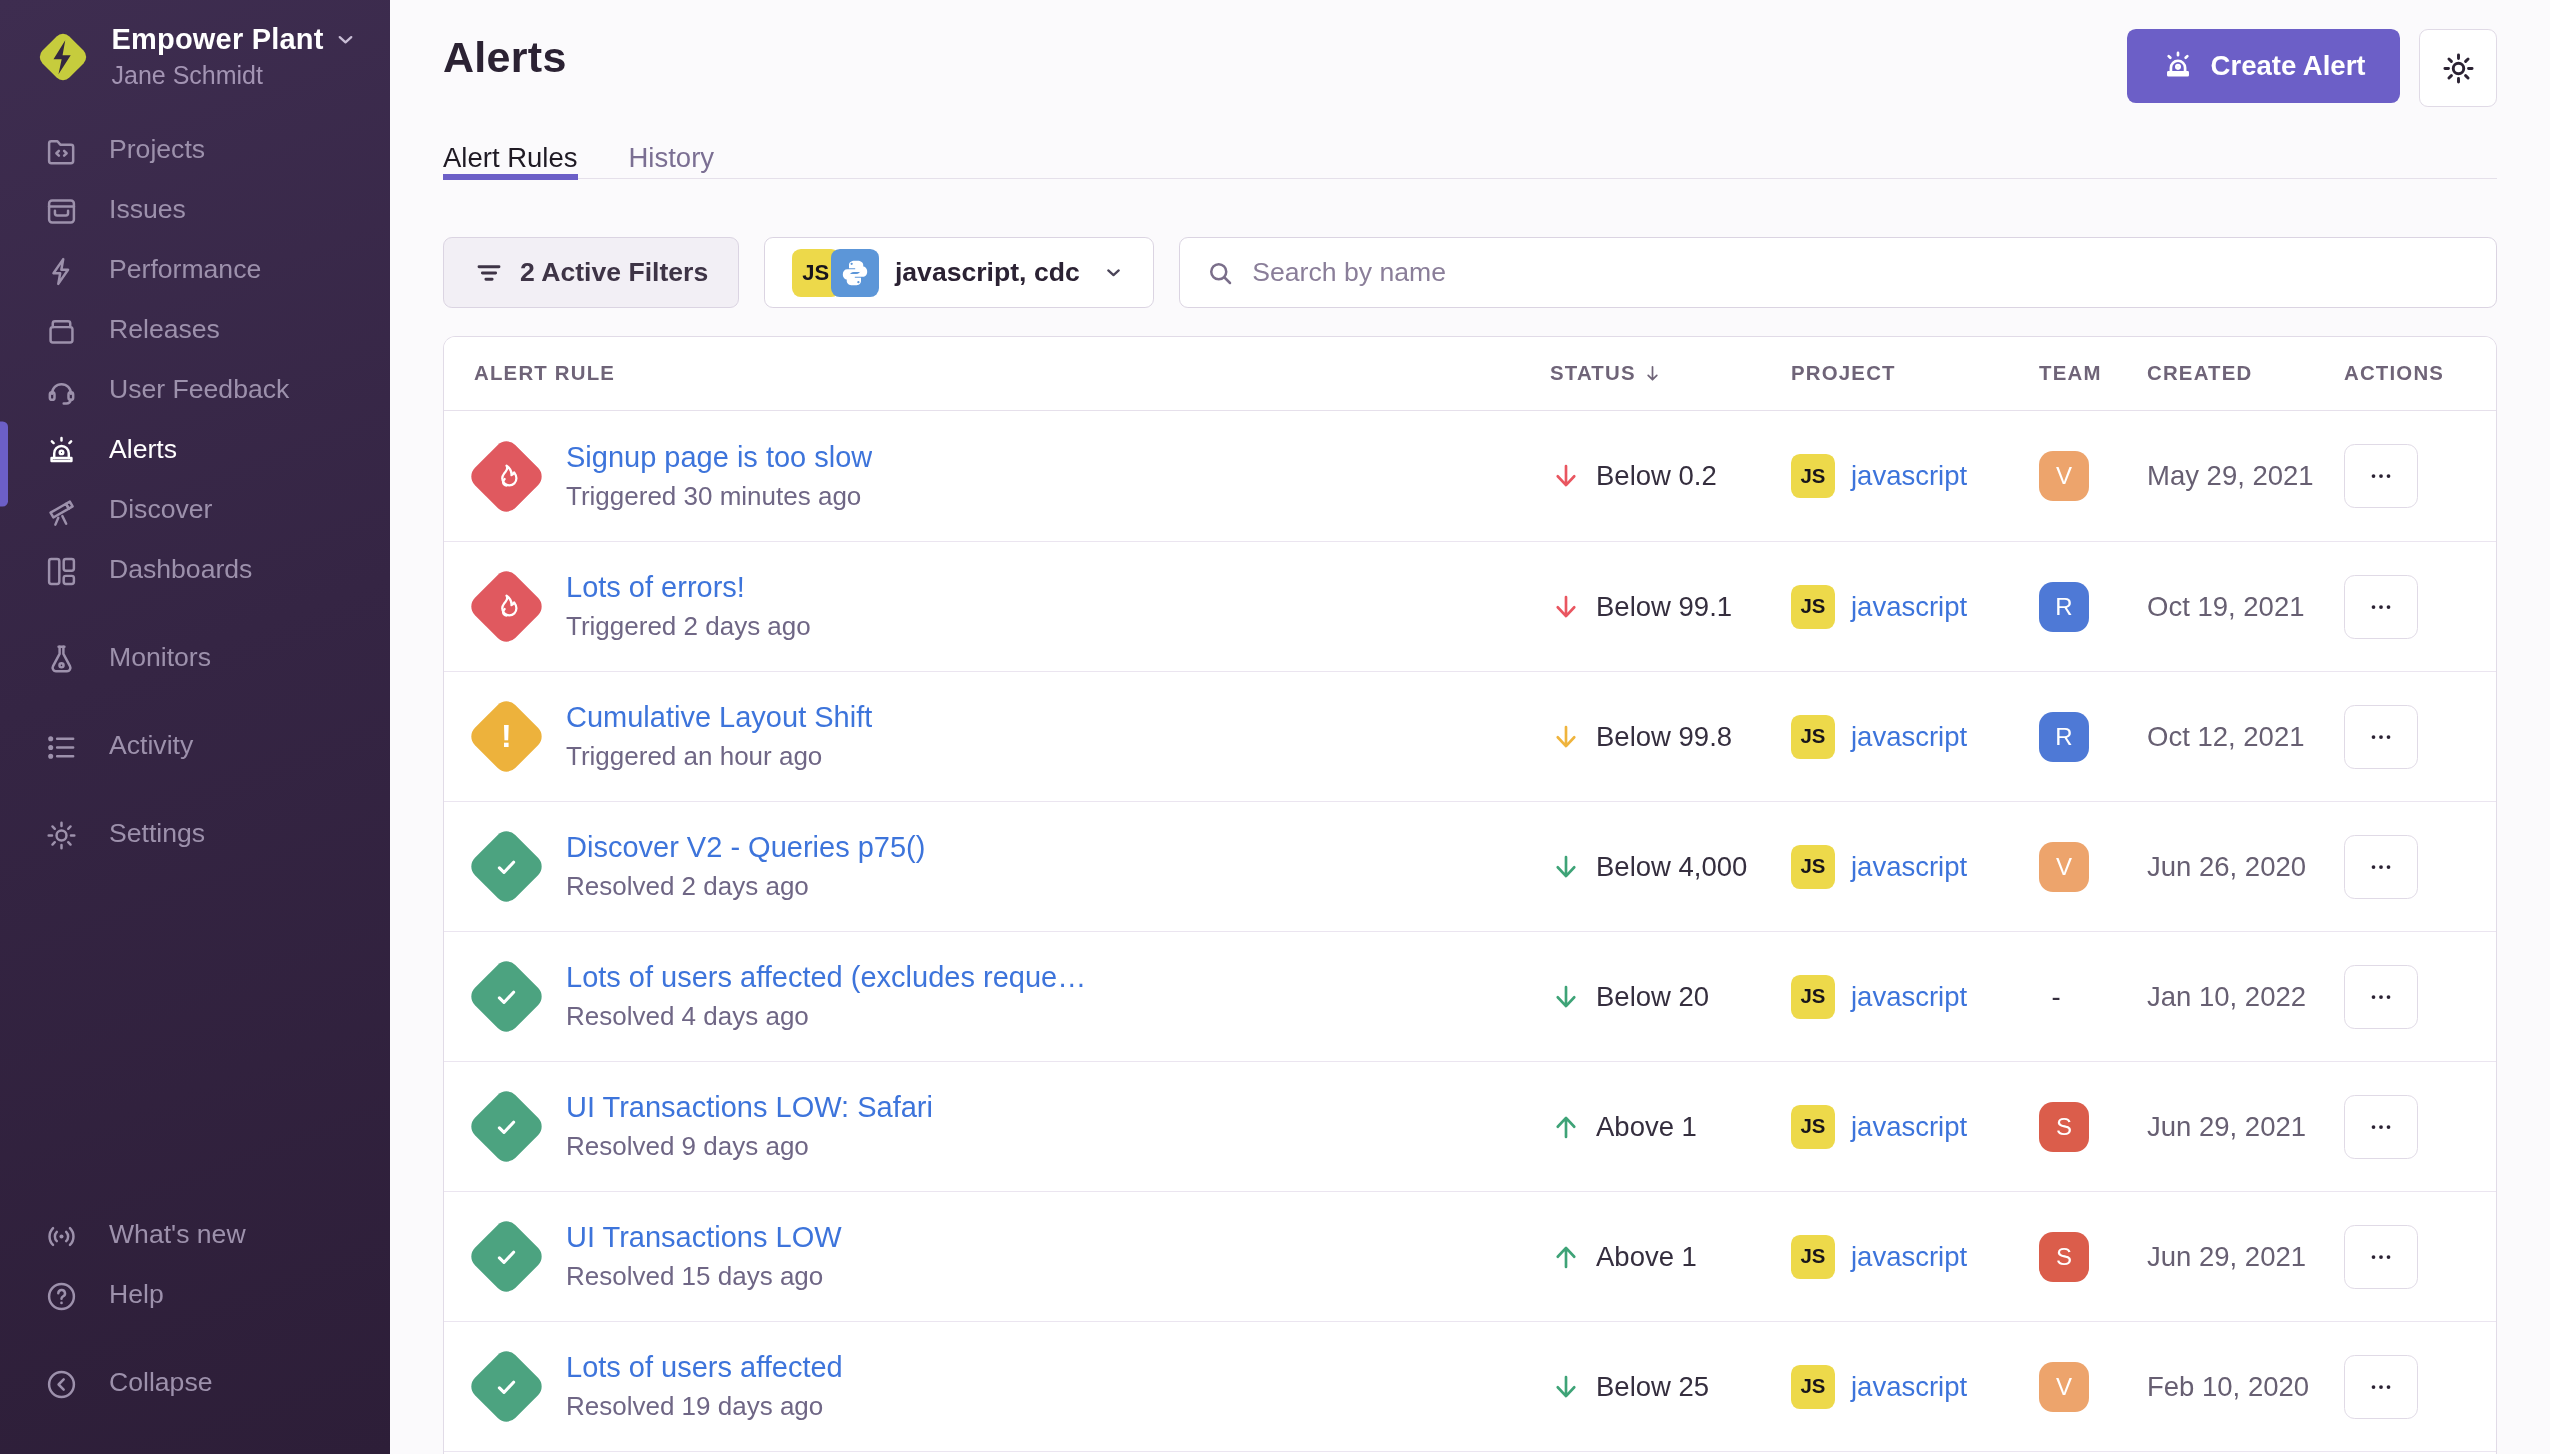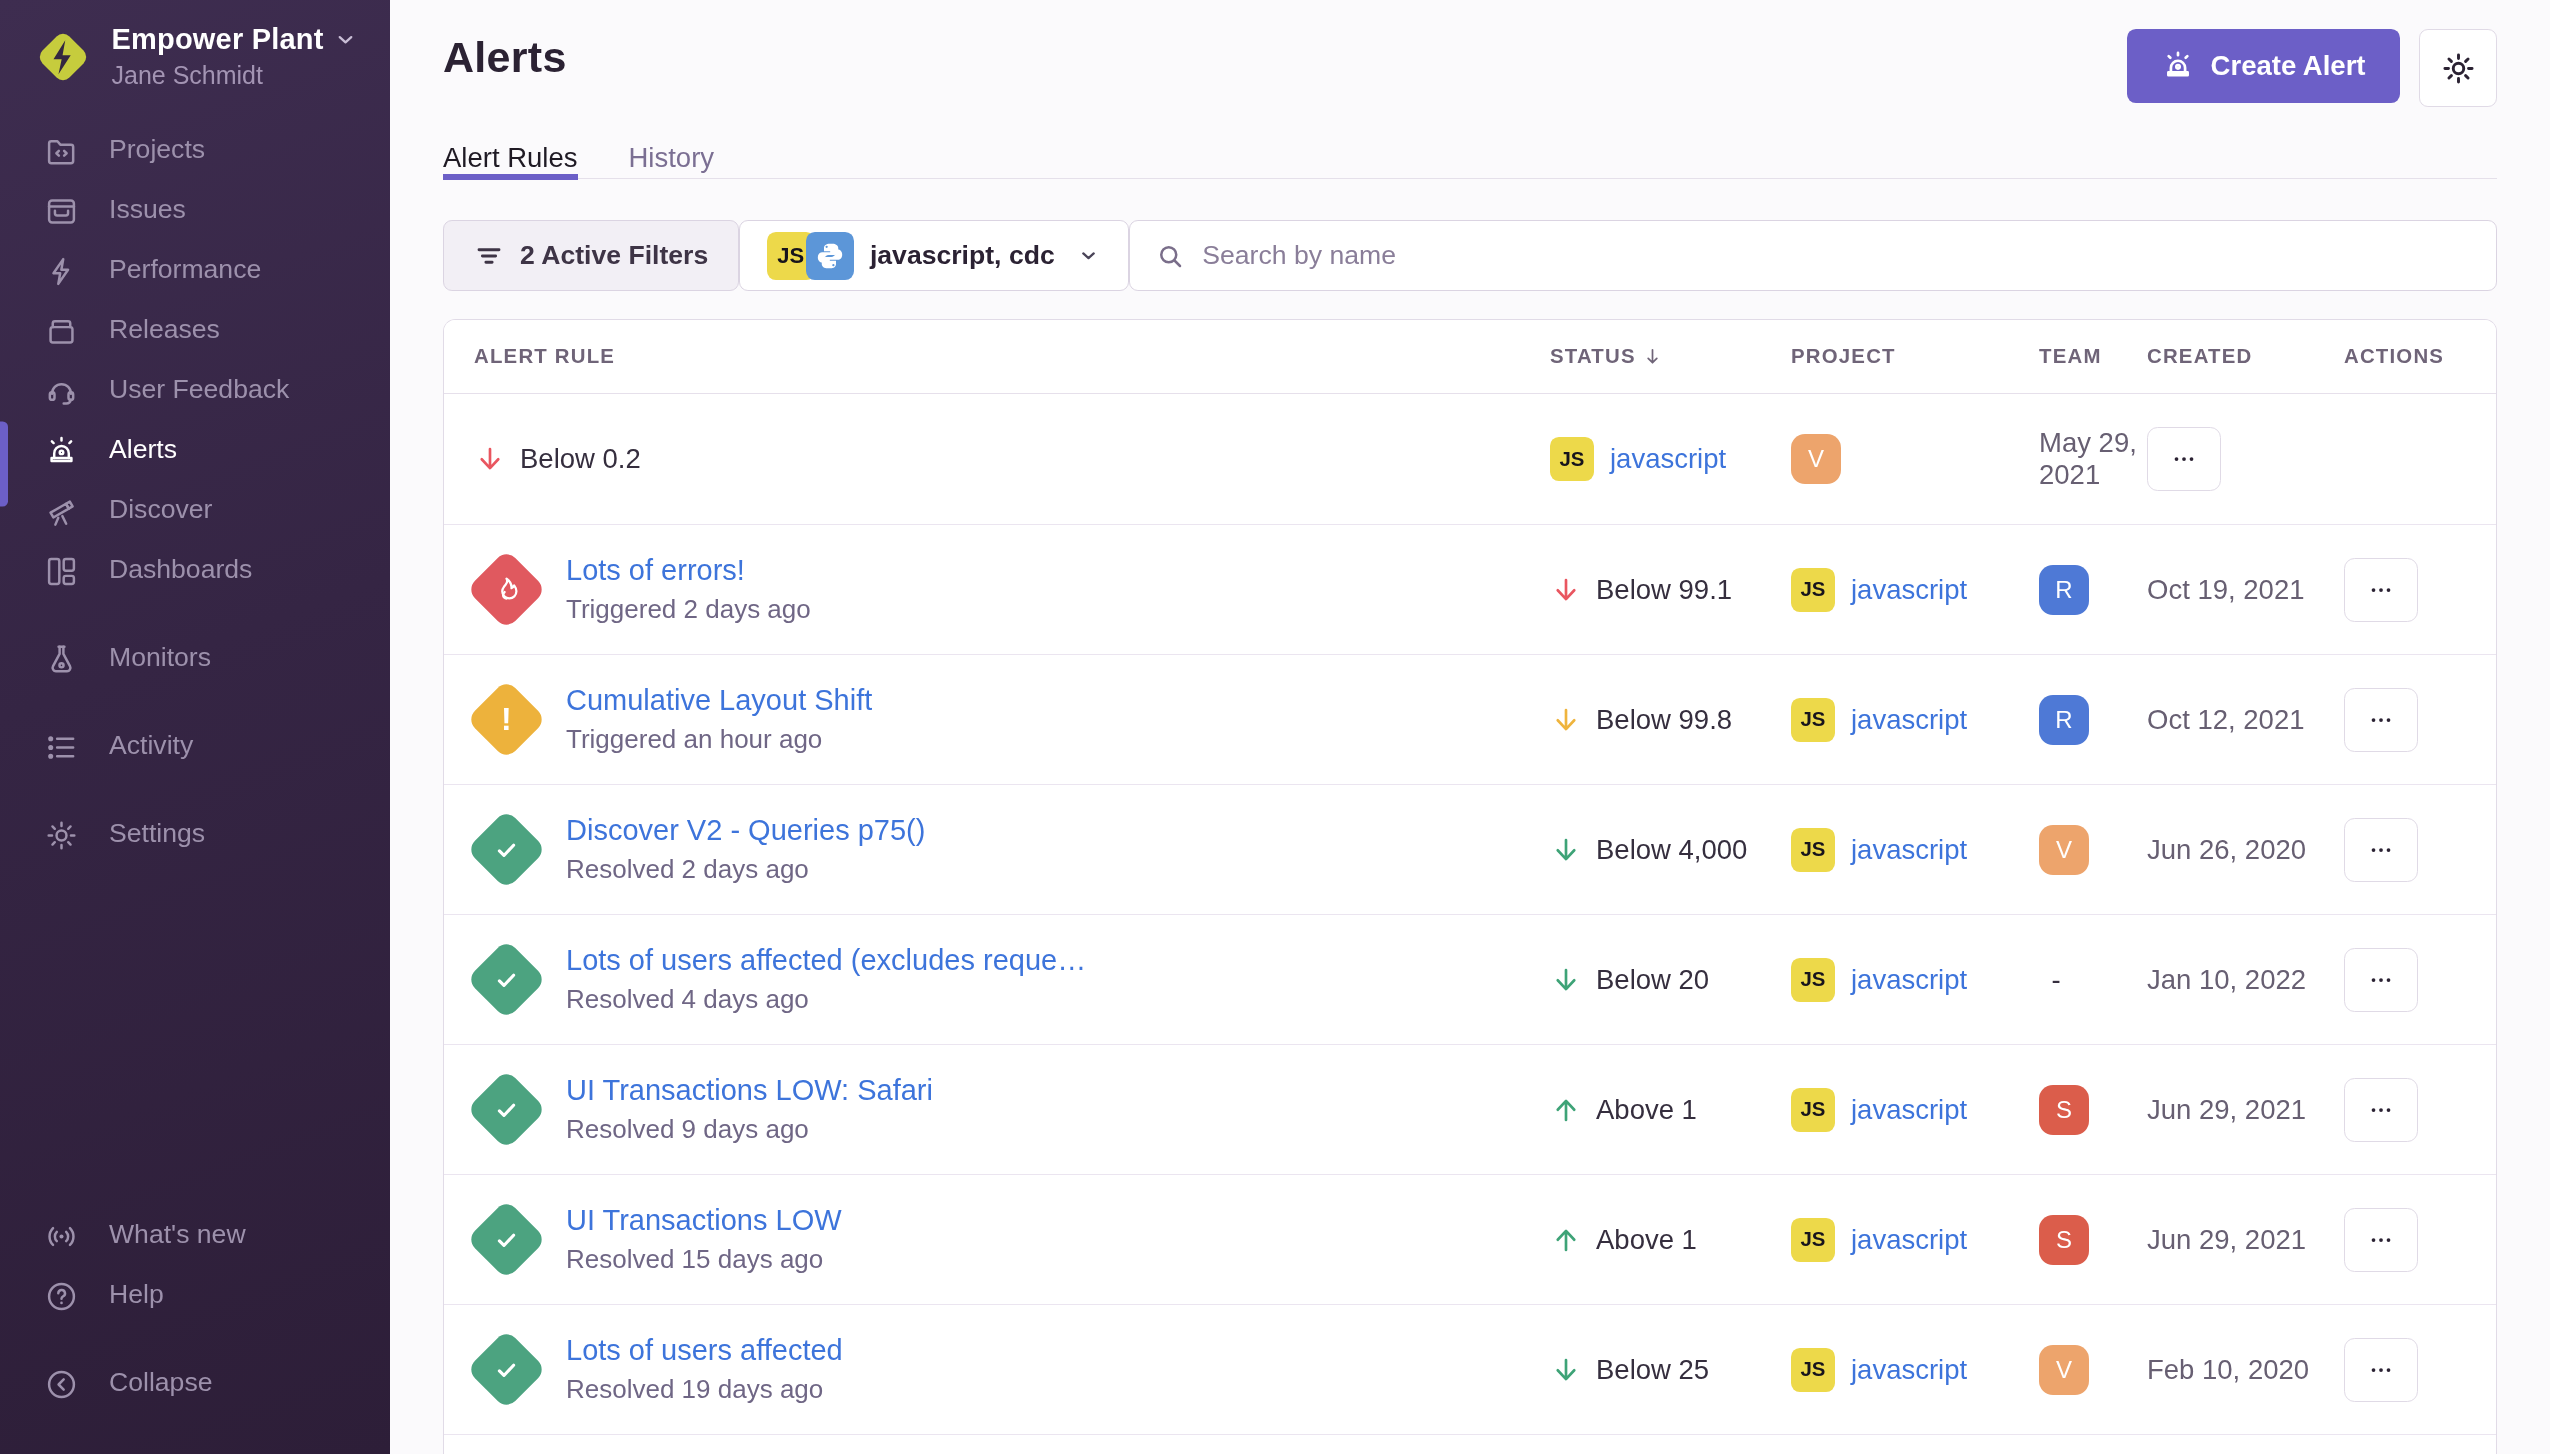--- a/index.html
+++ b/index.html
@@ -42,21 +42,21 @@
     border-radius:8.9px; cursor:pointer; font-family:inherit; }
   .btn-icon-only { width:78px; height:78px; background:#fff; border:1.8px solid #E0DAE6;
     border-radius:8.9px; display:flex; align-items:center; justify-content:center;
     color:#2B2233; cursor:pointer; }
 
   .tabs { display:flex; gap:51px; margin-top:35px; border-bottom:1.8px solid #E5E0EA; }
   .tab { font-size:27.5px; padding-bottom:4px; cursor:pointer; position:relative; color:#7B6F93; }
   .tab.active { color:#1F1A24; font-weight:500; }
   .tab.active::after { content:""; position:absolute; left:0; right:0; bottom:-1.8px; height:6.2px; background:#6C5FC7; }
 
-  .filter-row { display:flex; margin-top:41px; }
+  .filter-row { display:flex; gap:25px; margin-top:58px; }
   .chip { display:flex; align-items:center; height:71px; border-radius:8.9px;
     border:1.8px solid #DBD4E2; font-size:26.6px; cursor:pointer; }
   .chip-filters { background:#F2EFF5; padding:0 30px; gap:16px; color:#3E3446; font-weight:700; }
   .chip-project { background:#fff; padding:0 26.6px; gap:16px; color:#2B2233; font-weight:700; }
   .platform-stack { display:flex; }
   .badge-js { width:48px; height:48px; border-radius:8.9px; background:#EDD94A; color:#17141C;
     font-weight:800; font-size:22px; display:flex; align-items:center; justify-content:center; z-index:1; }
   .badge-py { width:48px; height:48px; border-radius:8.9px; background:#5C96D8;
     display:flex; align-items:center; justify-content:center; margin-left:-8.9px; z-index:2; }
   .chip .chev { color:#4A4458; margin-left:5.3px; }
@@ -321,57 +321,70 @@
               <path d="M12 5v13M7.5 14L12 18.5 16.5 14"></path>
             </svg>
         </div>
         <div class="th">Project</div>
         <div class="th">Team</div>
         <div class="th">Created</div>
         <div class="th">Actions</div>
       </div>
       <div id="table-body">
           <div class="tgrid trow">
-    <div class="status-cell">
-      <svg class="trend stroke c-red" viewBox="0 0 24 24" style="stroke-width:2">
-                <path d="M12 4.5v14M5.8 12.2L12 18.8l6.2-6.6"></path>
-              </svg>
-      <span class="status-text">Below 0.2</span>
-    </div>
-    <div class="proj-cell">
-      <span class="badge-js-sm">JS</span>
-      <span class="proj-link">javascript</span>
-    </div>
-    <div class="team-cell">
-      <span class="avatar" style="background: rgb(237, 164, 108);">V</span>
-
-    </div>
-    <div>
-      <span class="created-text">May 29, 2021</span>
-    </div>
-    <div class="actions-cell">
-      <button class="dots-btn">
-        <svg width="30" height="30" viewBox="0 0 24 24">
-                  <circle cx="6" cy="12" r="1.5" fill="currentColor"></circle>
-                  <circle cx="12" cy="12" r="1.5" fill="currentColor"></circle>
-                  <circle cx="18" cy="12" r="1.5" fill="currentColor"></circle>
-                </svg>
-      </button>
-    </div>
-  </div>
-          <div class="tgrid trow">
     <div class="rule-cell">
       <div class="sev sev-critical">
         <svg class="g g-flame stroke" width="34" height="34" viewBox="0 0 24 24" style="color:#fff;stroke-width:1.6">
           <path d="M12 3.8c1.6 2.6-.4 3.8-1.5 5.3-.9 1.2-1.5 2.4-1.5 3.7a5 5 0 0 0 10 0c0-1.7-.7-3-1.6-4.2-.4 1-.9 1.6-1.9 1.9.3-2.4-1-4.8-3.5-6.7z"></path>
           <path d="M12 17.9a2.4 2.4 0 0 1-2.4-2.4c0-.9.5-1.5 1.1-2.2"></path>
         </svg>
 
       </div>
       <div class="rule-texts">
+        <div class="rule-title">Signup page is too slow</div>
+        <div class="rule-sub">Triggered 30 minutes ago</div>
+      </div>
+    </div>
+    <div class="status-cell">
+      <svg class="trend stroke c-red" viewBox="0 0 24 24" style="stroke-width:2">
+                <path d="M12 4.5v14M5.8 12.2L12 18.8l6.2-6.6"></path>
+              </svg>
+      <span class="status-text">Below 0.2</span>
+    </div>
+    <div class="proj-cell">
+      <span class="badge-js-sm">JS</span>
+      <span class="proj-link">javascript</span>
+    </div>
+    <div class="team-cell">
+      <span class="avatar" style="background: rgb(237, 164, 108);">V</span>
+
+    </div>
+    <div>
+      <span class="created-text">May 29, 2021</span>
+    </div>
+    <div class="actions-cell">
+      <button class="dots-btn">
+        <svg width="30" height="30" viewBox="0 0 24 24">
+                  <circle cx="6" cy="12" r="1.5" fill="currentColor"></circle>
+                  <circle cx="12" cy="12" r="1.5" fill="currentColor"></circle>
+                  <circle cx="18" cy="12" r="1.5" fill="currentColor"></circle>
+                </svg>
+      </button>
+    </div>
+  </div>
+          <div class="tgrid trow">
+    <div class="rule-cell">
+      <div class="sev sev-critical">
+        <svg class="g g-flame stroke" width="34" height="34" viewBox="0 0 24 24" style="color:#fff;stroke-width:1.6">
+          <path d="M12 3.8c1.6 2.6-.4 3.8-1.5 5.3-.9 1.2-1.5 2.4-1.5 3.7a5 5 0 0 0 10 0c0-1.7-.7-3-1.6-4.2-.4 1-.9 1.6-1.9 1.9.3-2.4-1-4.8-3.5-6.7z"></path>
+          <path d="M12 17.9a2.4 2.4 0 0 1-2.4-2.4c0-.9.5-1.5 1.1-2.2"></path>
+        </svg>
+
+      </div>
+      <div class="rule-texts">
         <div class="rule-title">Lots of errors!</div>
         <div class="rule-sub">Triggered 2 days ago</div>
       </div>
     </div>
     <div class="status-cell">
       <svg class="trend stroke c-red" viewBox="0 0 24 24" style="stroke-width:2">
                 <path d="M12 4.5v14M5.8 12.2L12 18.8l6.2-6.6"></path>
               </svg>
       <span class="status-text">Below 99.1</span>
     </div>

